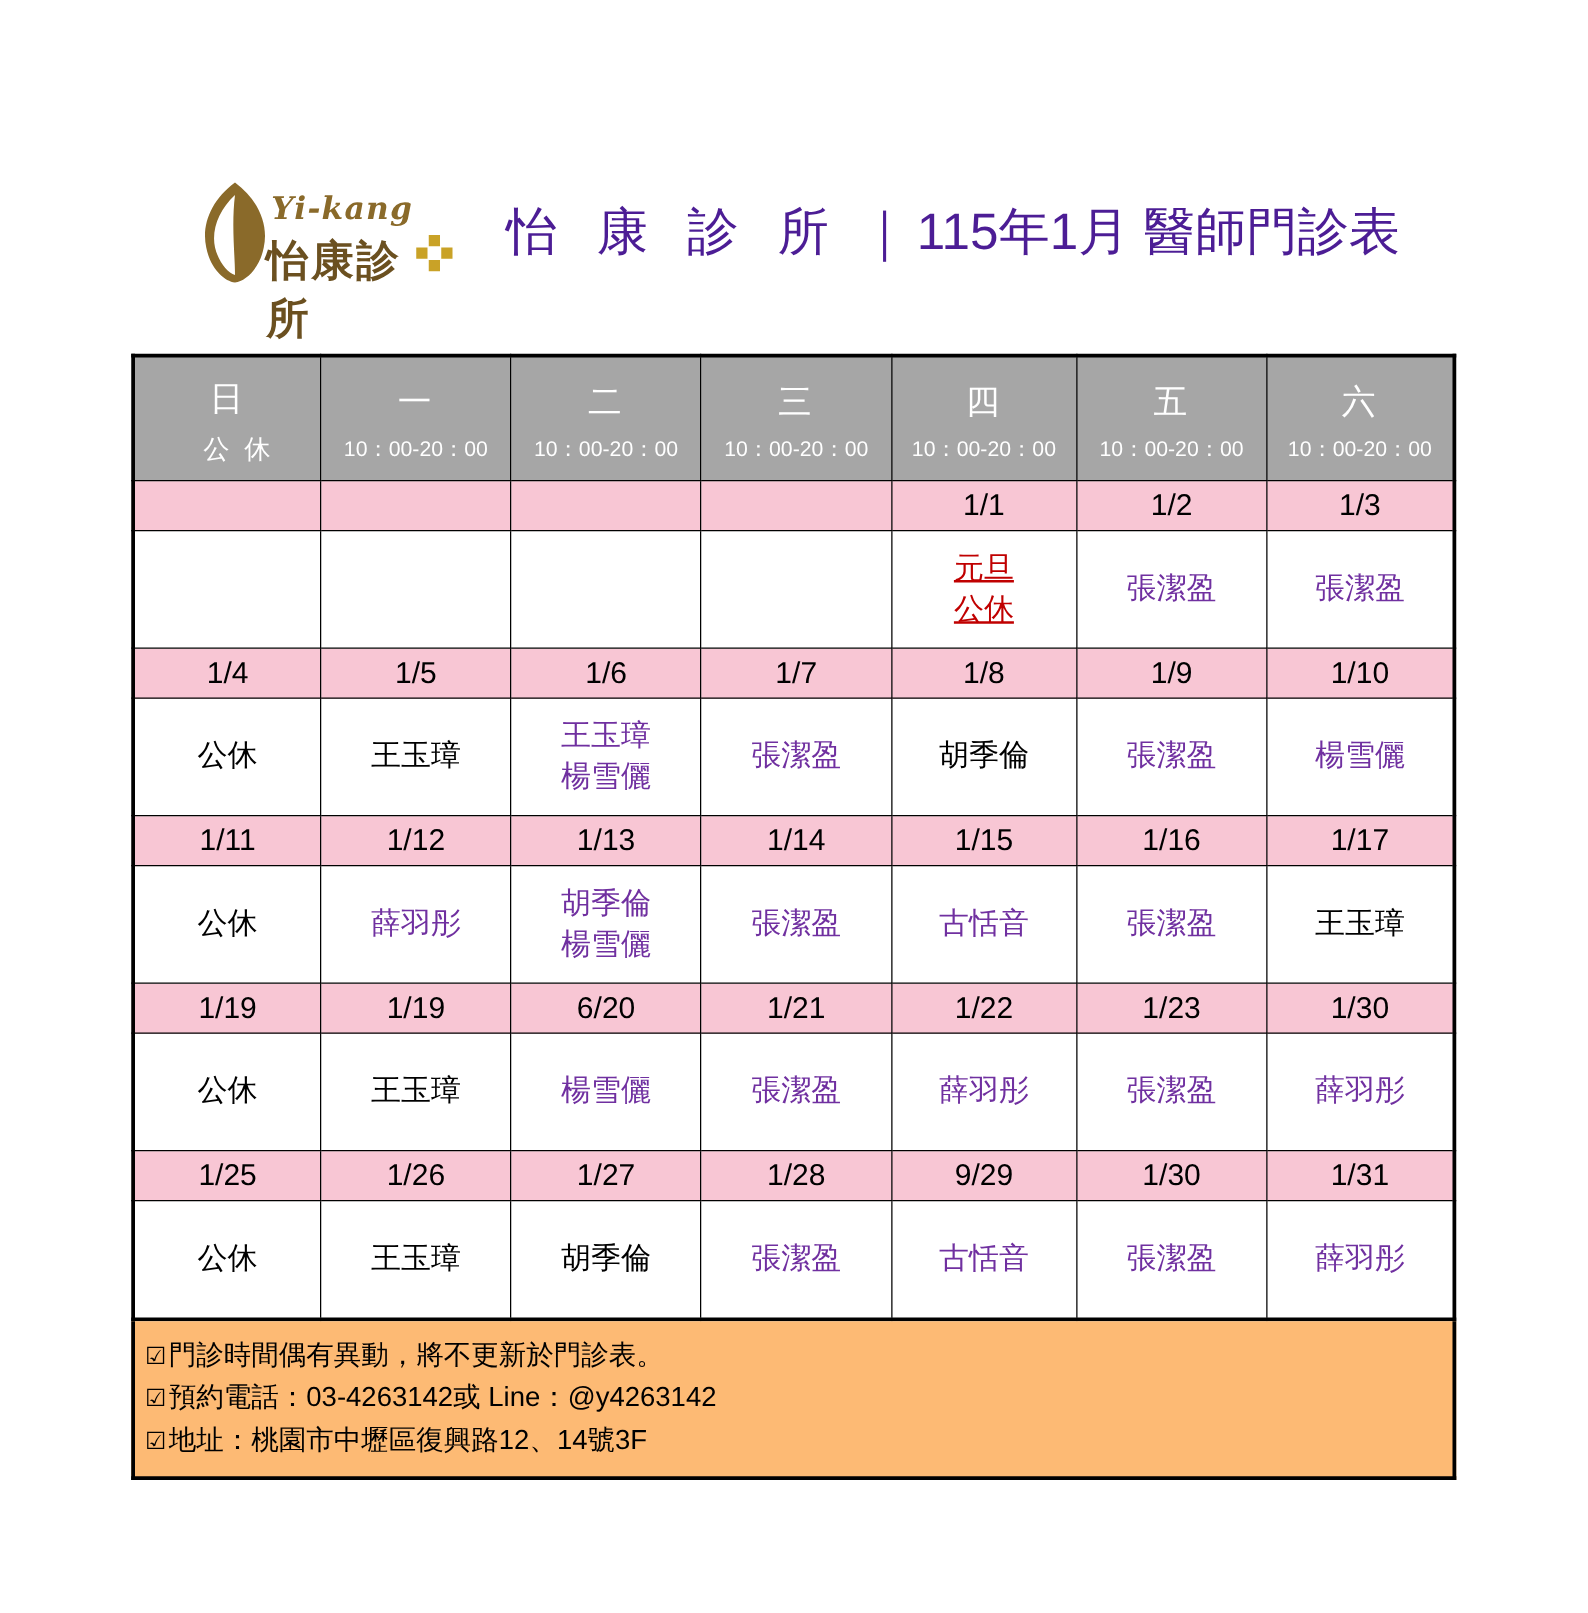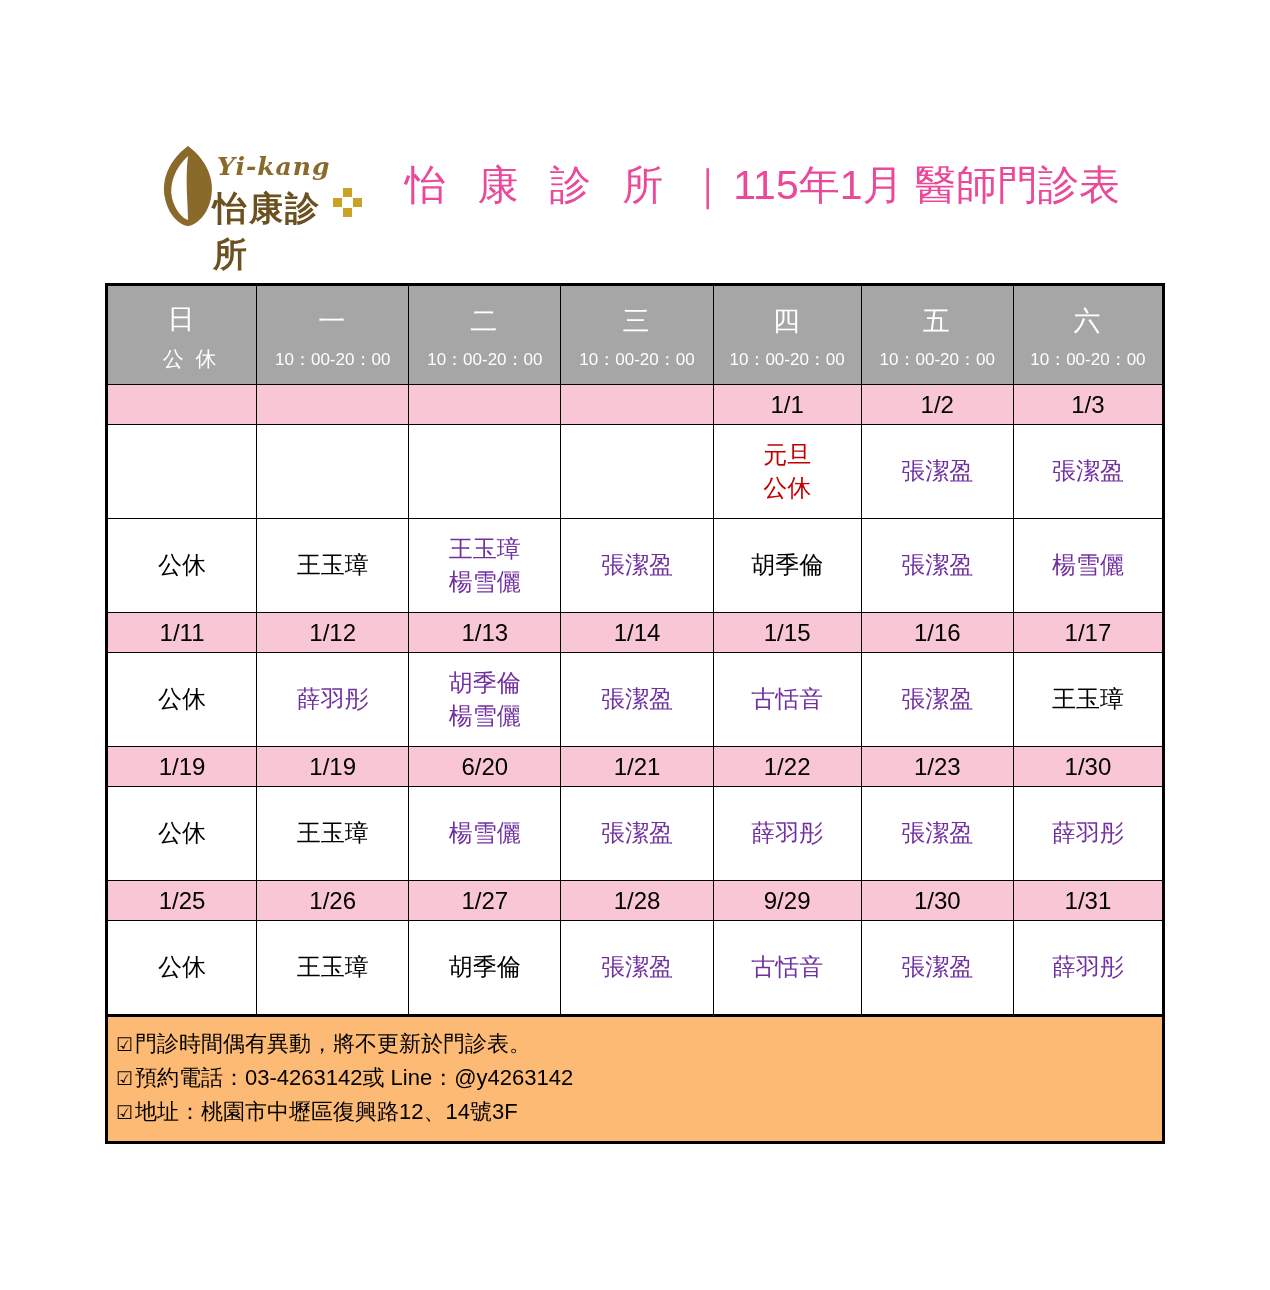--- a/index.html
+++ b/index.html
@@ -81,21 +81,21 @@
   .logo-dots i:nth-child(1) { left: 10px; top: 0px;  width: 9px; height: 9px; }
   .logo-dots i:nth-child(2) { left: 0px;  top: 10px; width: 9px; height: 9px; }
   .logo-dots i:nth-child(3) { left: 20px; top: 10px; width: 9px; height: 9px; }
   .logo-dots i:nth-child(4) { left: 10px; top: 20px; width: 9px; height: 9px; }
 
   .title {
     position: absolute;
     left: 405px;
     top: 28px;
     font-size: 41px;
-    color: #ec4899;
+    color: #4c1d95;
     white-space: nowrap;
     letter-spacing: 0px;
   }
   .title .clinic {
     letter-spacing: 10px;
   }
   .title .sep {
     padding: 0 6px 0 14px;
   }
 
@@ -155,21 +155,21 @@
     background: #f8c6d4;
   }
   tr.name-row td {
     background: #ffffff;
     height: 93px;
     font-size: 24px;
     line-height: 1.35;
   }
   .nm-purple { color: #7030a0; }
   .nm-black  { color: #000000; }
-  .nm-red    { color: #c00000; }
+  .nm-red    { color: #c00000; text-decoration: underline; }
 
   
   .notes {
     border: 3px solid #000;
     border-top: none;
     width: 1060px;
     box-sizing: border-box;
     padding: 10px 0 12px 8px;
     background: #fdba74;
   }
@@ -272,20 +272,29 @@
               <div>元旦</div>
               <div>公休</div>
             </td>
             <td class="nm-purple">
               <div>張潔盈</div>
             </td>
             <td class="nm-purple">
               <div>張潔盈</div>
             </td>
           </tr>
+          <tr class="date-row">
+            <td>1/4</td>
+            <td>1/5</td>
+            <td>1/6</td>
+            <td>1/7</td>
+            <td>1/8</td>
+            <td>1/9</td>
+            <td>1/10</td>
+          </tr>
           <tr class="name-row">
             <td class="nm-black">
               <div>公休</div>
             </td>
             <td class="nm-black">
               <div>王玉璋</div>
             </td>
             <td class="nm-purple">
               <div>王玉璋</div>
               <div>楊雪儷</div>

